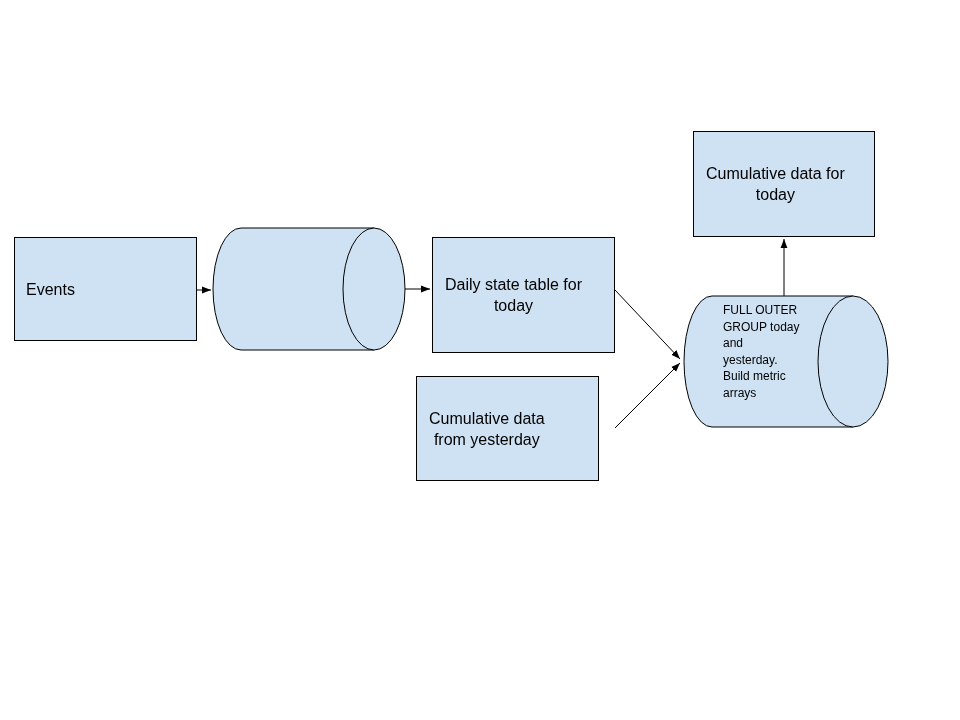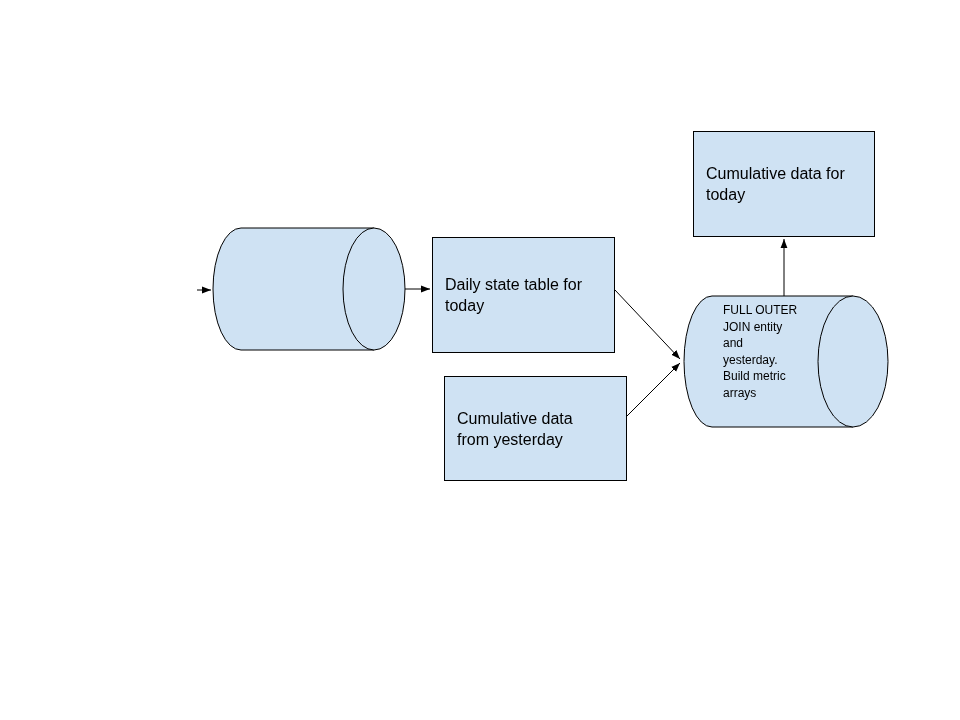--- a/index.html
+++ b/index.html
@@ -26,20 +26,21 @@
     border:1px solid var(--node-stroke);
     display:flex;
     align-items:center;
     font-size:16px;
     line-height:21px;
   }
   .node .label{
     white-space:pre-line;
     padding-left:12px;
     padding-right:6px;
+    text-align:center;
   }
   .cyl-label{
     position:absolute;
     white-space:pre-line;
     color:var(--text);
   }
   .cyl-label.big{font-size:14px;line-height:19px;}
   .cyl-label.small{font-size:12px;line-height:16.5px;}
 </style>
 </head>
@@ -64,37 +65,40 @@
       <ellipse cx="853" cy="361.5" rx="35" ry="65.5" fill="var(--node-fill)" stroke="var(--node-stroke)" stroke-width="1"></ellipse>
     </g>
 
     <line x1="197" y1="290" x2="211" y2="290" stroke="var(--arrow)" stroke-width="1" marker-end="url(#arrowhead)"></line>
     <line x1="405" y1="289" x2="430" y2="289" stroke="var(--arrow)" stroke-width="1" marker-end="url(#arrowhead)"></line>
     <line x1="615" y1="290" x2="680" y2="359" stroke="var(--arrow)" stroke-width="1" marker-end="url(#arrowhead)"></line>
     <line x1="615" y1="428" x2="680" y2="363" stroke="var(--arrow)" stroke-width="1" marker-end="url(#arrowhead)"></line>
     <line x1="784" y1="296" x2="784" y2="239" stroke="var(--arrow)" stroke-width="1" marker-end="url(#arrowhead)"></line>
   </svg>
 
+  <div class="node" style="left:14px;top:237px;width:183px;height:104px;">
+    <span class="label" style="padding-left:11px;">Events</span>
+  </div>
 
   <div class="node" style="left:432px;top:237px;width:183px;height:116px;">
     <span class="label">Daily state table for
 today</span>
   </div>
 
-  <div class="node" style="left:444px;top:376px;width:183px;height:105px;">
+  <div class="node" style="left:416px;top:376px;width:183px;height:105px;">
     <span class="label">Cumulative data
 from yesterday</span>
   </div>
 
   <div class="node" style="left:693px;top:131px;width:182px;height:106px;">
     <span class="label">Cumulative data for
 today</span>
   </div>
 
 
   <div class="cyl-label small" style="left:723px;top:302px;">FULL OUTER
-JOIN entity
+GROUP today
 and
 yesterday.
 Build metric
 arrays</div>
 
 </div>
 
 </body></html>

